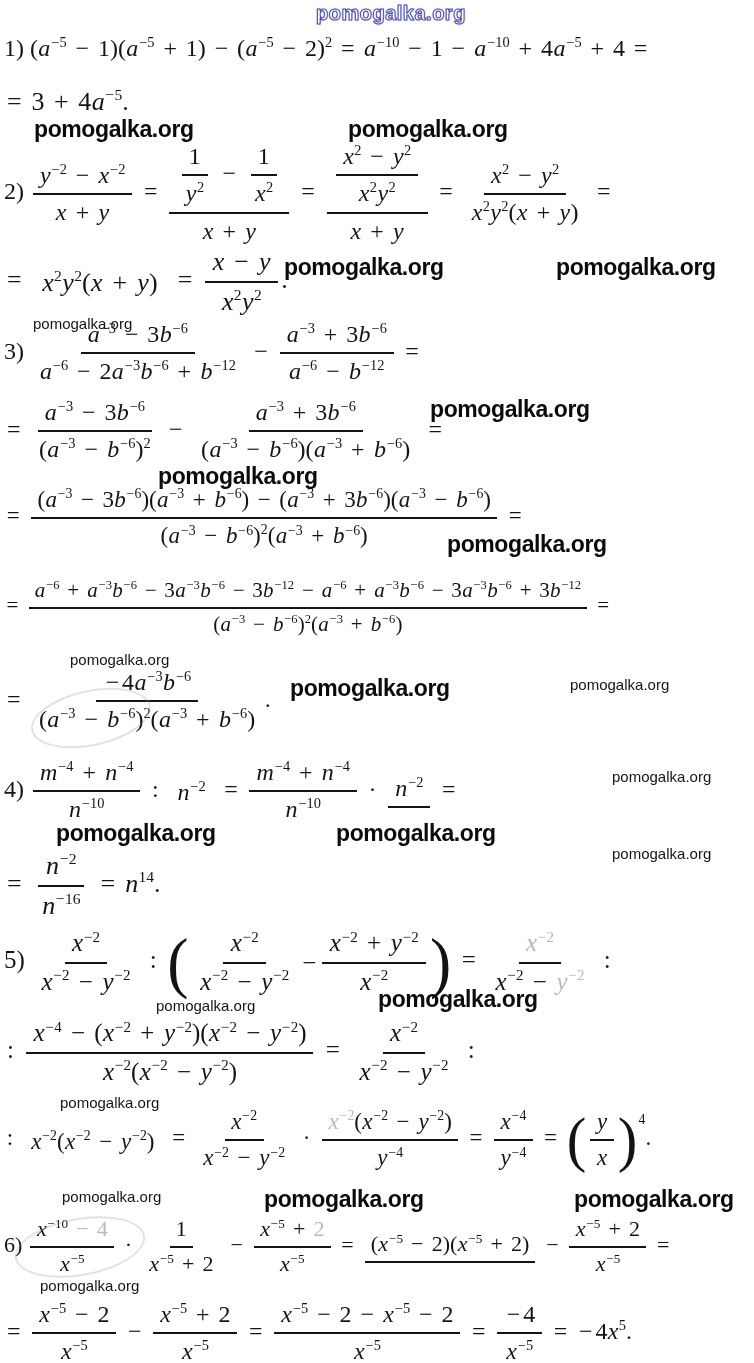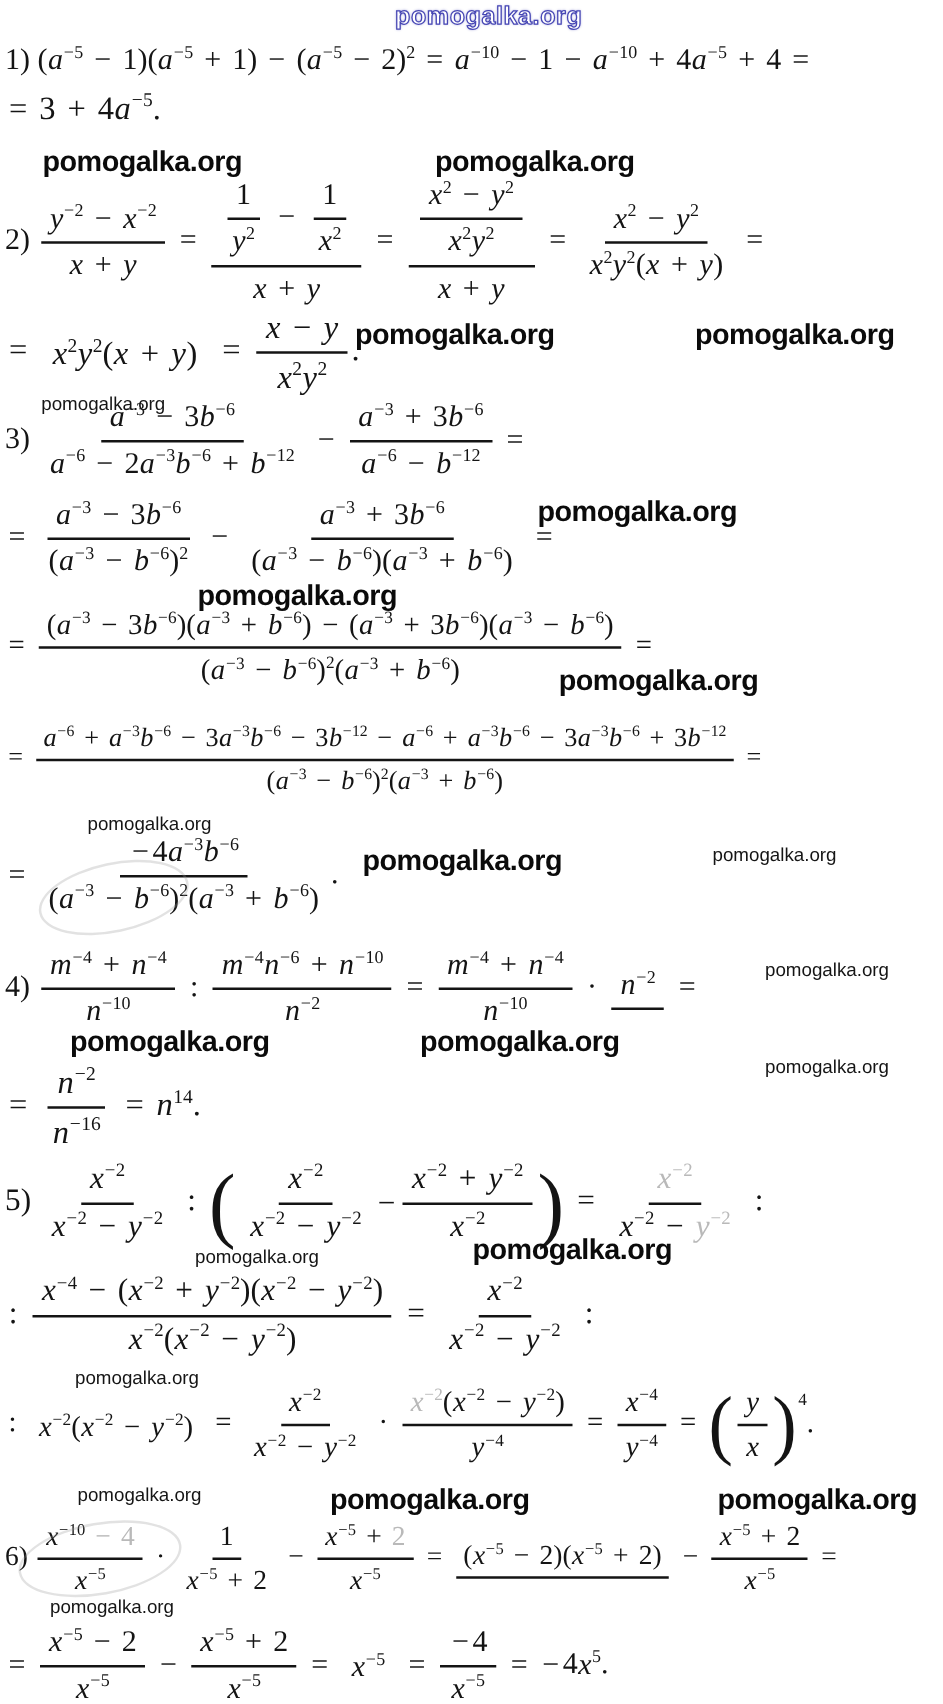--- a/index.html
+++ b/index.html
@@ -68,21 +68,21 @@
     <div class="wm big" style="left: 336px; top: 820px;">pomogalka.org</div>
     <div class="wm small" style="left: 612px; top: 845px;">pomogalka.org</div>
     <div class="wm small" style="left: 156px; top: 997px;">pomogalka.org</div>
     <div class="wm big" style="left: 378px; top: 986px;">pomogalka.org</div>
     <div class="wm small" style="left: 60px; top: 1094px;">pomogalka.org</div>
     <div class="wm small" style="left: 62px; top: 1188px;">pomogalka.org</div>
     <div class="wm big" style="left: 264px; top: 1186px;">pomogalka.org</div>
     <div class="wm big" style="left: 574px; top: 1186px;">pomogalka.org</div>
     <div class="wm small" style="left: 40px; top: 1277px;">pomogalka.org</div>
     <div class="mline" style="top: 34px; left: 4px; font-size: 24px;"><span class="t">1</span><span class="t">)</span> <span class="t">(</span><i class="v">a</i><sup class="sup"><span class="op">−</span><span class="t">5</span></sup> <span class="op">−</span> <span class="t">1</span><span class="t">)</span><span class="t">(</span><i class="v">a</i><sup class="sup"><span class="op">−</span><span class="t">5</span></sup> <span class="op">+</span> <span class="t">1</span><span class="t">)</span> <span class="op">−</span> <span class="t">(</span><i class="v">a</i><sup class="sup"><span class="op">−</span><span class="t">5</span></sup> <span class="op">−</span> <span class="t">2</span><span class="t">)</span><sup class="sup"><span class="t">2</span></sup> <span class="op">=</span> <i class="v">a</i><sup class="sup"><span class="op">−</span><span class="t">1</span><span class="t">0</span></sup> <span class="op">−</span> <span class="t">1</span> <span class="op">−</span> <i class="v">a</i><sup class="sup"><span class="op">−</span><span class="t">1</span><span class="t">0</span></sup> <span class="op">+</span> <span class="t">4</span><i class="v">a</i><sup class="sup"><span class="op">−</span><span class="t">5</span></sup> <span class="op">+</span> <span class="t">4</span> <span class="op">=</span></div>
-    <div class="mline" style="top: 71px; left: 4px;"><span class="op">=</span> <span class="t">3</span> <span class="op">+</span> <span class="t">4</span><i class="v">a</i><sup class="sup"><span class="op">−</span><span class="t">5</span></sup><span class="t">.</span></div>
+    <div class="mline" style="top: 86px; left: 4px;"><span class="op">=</span> <span class="t">3</span> <span class="op">+</span> <span class="t">4</span><i class="v">a</i><sup class="sup"><span class="op">−</span><span class="t">5</span></sup><span class="t">.</span></div>
     <div class="mline" style="top: 142px; left: 4px; font-size: 24px;"><span class="t">2</span><span class="t">)</span> <span class="frac">
         <span class="num"><i class="v">y</i><sup class="sup"><span class="op">−</span><span class="t">2</span></sup> <span class="op">−</span> <i class="v">x</i><sup class="sup"><span class="op">−</span><span class="t">2</span></sup></span>
         <span class="den"><i class="v">x</i> <span class="op">+</span> <i class="v">y</i></span>
       </span> <span class="op">=</span> <span class="frac">
         <span class="num"><span class="frac">
             <span class="num"><span class="t">1</span></span>
             <span class="den"><i class="v">y</i><sup class="sup"><span class="t">2</span></sup></span>
           </span> <span class="op">−</span> <span class="frac">
             <span class="num"><span class="t">1</span></span>
             <span class="den"><i class="v">x</i><sup class="sup"><span class="t">2</span></sup></span>
@@ -127,21 +127,20 @@
         <span class="den"><span class="t">(</span><i class="v">a</i><sup class="sup"><span class="op">−</span><span class="t">3</span></sup> <span class="op">−</span> <i class="v">b</i><sup class="sup"><span class="op">−</span><span class="t">6</span></sup><span class="t">)</span><sup class="sup"><span class="t">2</span></sup><span class="t">(</span><i class="v">a</i><sup class="sup"><span class="op">−</span><span class="t">3</span></sup> <span class="op">+</span> <i class="v">b</i><sup class="sup"><span class="op">−</span><span class="t">6</span></sup><span class="t">)</span></span>
       </span> <span class="op">=</span></div>
     <div class="mline" style="top: 668px; left: 4px; font-size: 24px;"><span class="op">=</span> <span class="frac">
         <span class="num"><span class="op">−</span><span class="t">4</span><i class="v">a</i><sup class="sup"><span class="op">−</span><span class="t">3</span></sup><i class="v">b</i><sup class="sup"><span class="op">−</span><span class="t">6</span></sup></span>
         <span class="den"><span class="t">(</span><i class="v">a</i><sup class="sup"><span class="op">−</span><span class="t">3</span></sup> <span class="op">−</span> <i class="v">b</i><sup class="sup"><span class="op">−</span><span class="t">6</span></sup><span class="t">)</span><sup class="sup"><span class="t">2</span></sup><span class="t">(</span><i class="v">a</i><sup class="sup"><span class="op">−</span><span class="t">3</span></sup> <span class="op">+</span> <i class="v">b</i><sup class="sup"><span class="op">−</span><span class="t">6</span></sup><span class="t">)</span></span>
       </span><span class="t">.</span></div>
     <div class="mline" style="top: 758px; left: 4px; font-size: 24px;"><span class="t">4</span><span class="t">)</span> <span class="frac">
         <span class="num"><i class="v">m</i><sup class="sup"><span class="op">−</span><span class="t">4</span></sup> <span class="op">+</span> <i class="v">n</i><sup class="sup"><span class="op">−</span><span class="t">4</span></sup></span>
         <span class="den"><i class="v">n</i><sup class="sup"><span class="op">−</span><span class="t">1</span><span class="t">0</span></sup></span>
       </span> <span class="op">:</span> <span class="frac">
-        <span class="num"><i class="v">m</i><sup class="sup"><span class="op">−</span><span class="t">4</span></sup><i class="v">n</i><sup class="sup"><span class="op">−</span><span class="t">6</span></sup> <span class="op">+</span> <i class="v">n</i><sup class="sup"><span class="op">−</span><span class="t">1</span><span class="t">0</span></sup></span>
         <span class="den"><i class="v">n</i><sup class="sup"><span class="op">−</span><span class="t">2</span></sup></span>
       </span> <span class="op">=</span> <span class="frac">
         <span class="num"><i class="v">m</i><sup class="sup"><span class="op">−</span><span class="t">4</span></sup> <span class="op">+</span> <i class="v">n</i><sup class="sup"><span class="op">−</span><span class="t">4</span></sup></span>
         <span class="den"><i class="v">n</i><sup class="sup"><span class="op">−</span><span class="t">1</span><span class="t">0</span></sup></span>
       </span> <span class="op">·</span> <span class="frac">
         <span class="num"><i class="v">n</i><sup class="sup"><span class="op">−</span><span class="t">2</span></sup></span>
       </span> <span class="op">=</span></div>
     <div class="mline" style="top: 850px; left: 4px;"><span class="op">=</span> <span class="frac">
         <span class="num"><i class="v">n</i><sup class="sup"><span class="op">−</span><span class="t">2</span></sup></span>
         <span class="den"><i class="v">n</i><sup class="sup"><span class="op">−</span><span class="t">1</span><span class="t">6</span></sup></span>
@@ -210,18 +209,19 @@
         <span class="num"><i class="v">x</i><sup class="sup"><span class="op">−</span><span class="t">5</span></sup> <span class="op">+</span> <span class="t">2</span></span>
         <span class="den"><i class="v">x</i><sup class="sup"><span class="op">−</span><span class="t">5</span></sup></span>
       </span> <span class="op">=</span></div>
     <div class="mline" style="top: 1300px; left: 4px; font-size: 24px;"><span class="op">=</span> <span class="frac">
         <span class="num"><i class="v">x</i><sup class="sup"><span class="op">−</span><span class="t">5</span></sup> <span class="op">−</span> <span class="t">2</span></span>
         <span class="den"><i class="v">x</i><sup class="sup"><span class="op">−</span><span class="t">5</span></sup></span>
       </span> <span class="op">−</span> <span class="frac">
         <span class="num"><i class="v">x</i><sup class="sup"><span class="op">−</span><span class="t">5</span></sup> <span class="op">+</span> <span class="t">2</span></span>
         <span class="den"><i class="v">x</i><sup class="sup"><span class="op">−</span><span class="t">5</span></sup></span>
       </span> <span class="op">=</span> <span class="frac">
+        <span class="num"><i class="v">x</i><sup class="sup"><span class="op">−</span><span class="t">5</span></sup> <span class="op">−</span> <span class="t">2</span> <span class="op">−</span> <i class="v">x</i><sup class="sup"><span class="op">−</span><span class="t">5</span></sup> <span class="op">−</span> <span class="t">2</span></span>
         <span class="den"><i class="v">x</i><sup class="sup"><span class="op">−</span><span class="t">5</span></sup></span>
       </span> <span class="op">=</span> <span class="frac">
         <span class="num"><span class="op">−</span><span class="t">4</span></span>
         <span class="den"><i class="v">x</i><sup class="sup"><span class="op">−</span><span class="t">5</span></sup></span>
       </span> <span class="op">=</span> <span class="op">−</span><span class="t">4</span><i class="v">x</i><sup class="sup"><span class="t">5</span></sup><span class="t">.</span></div>
   </div>
 
 </body></html>

